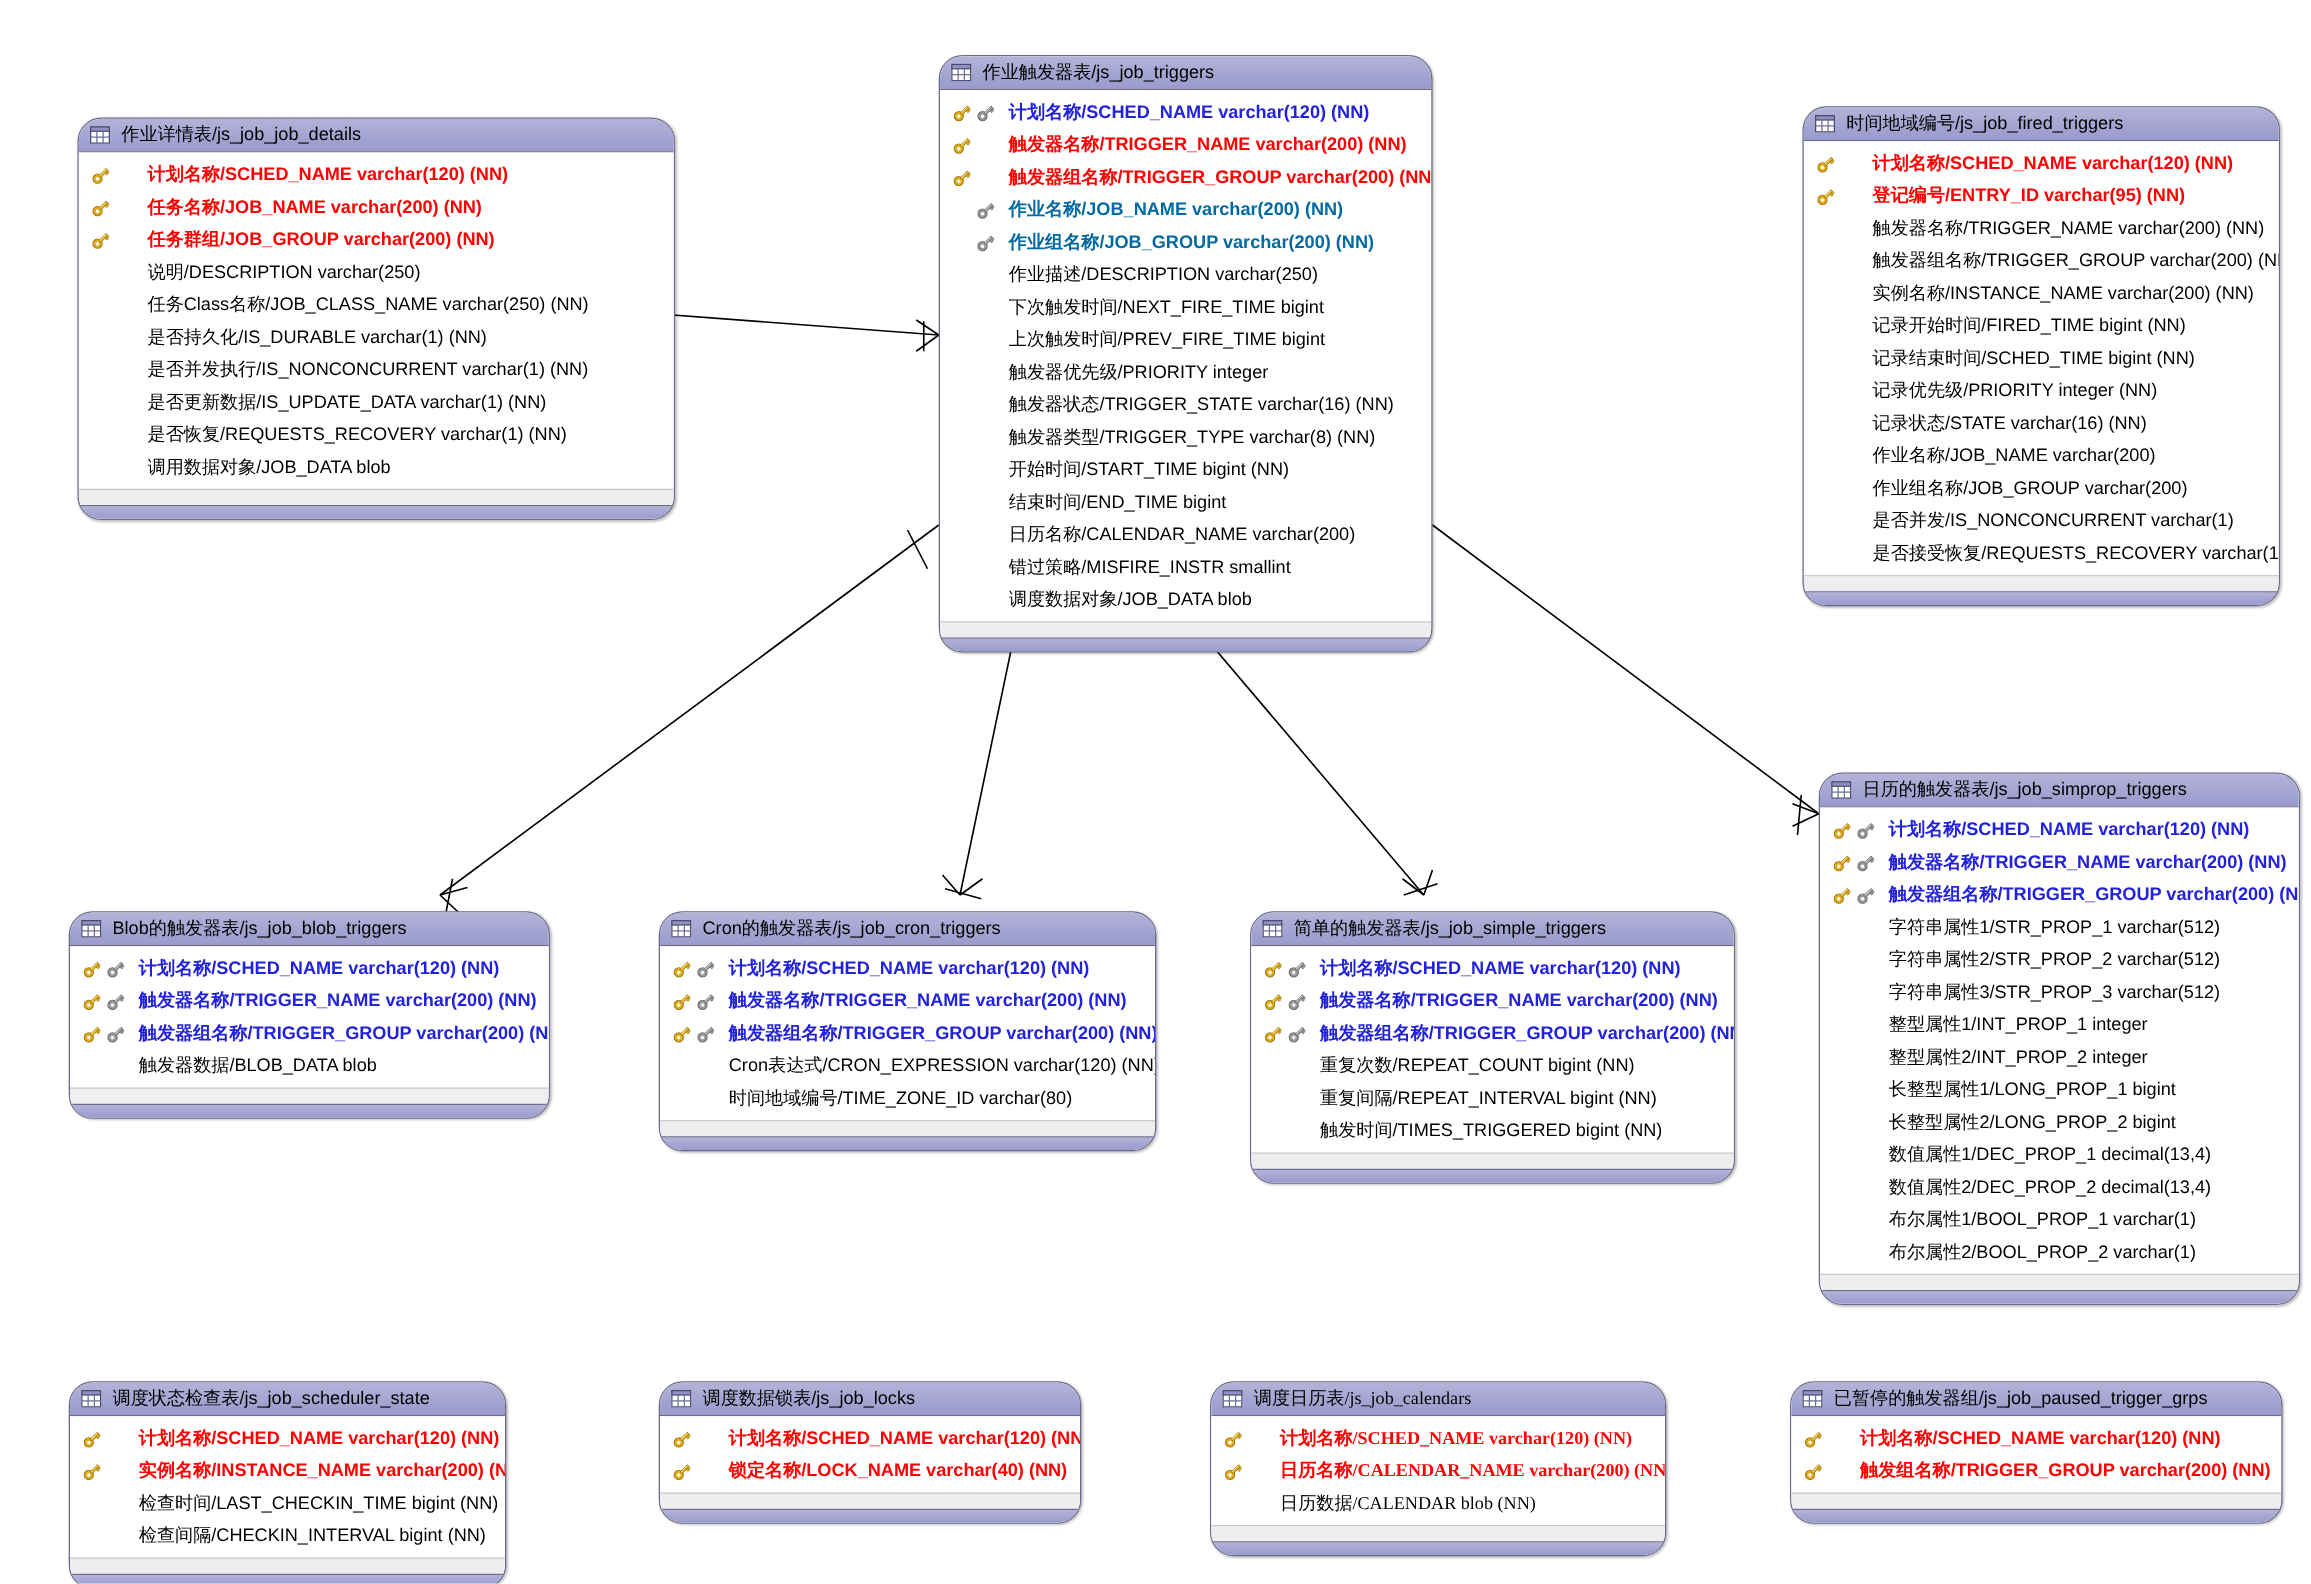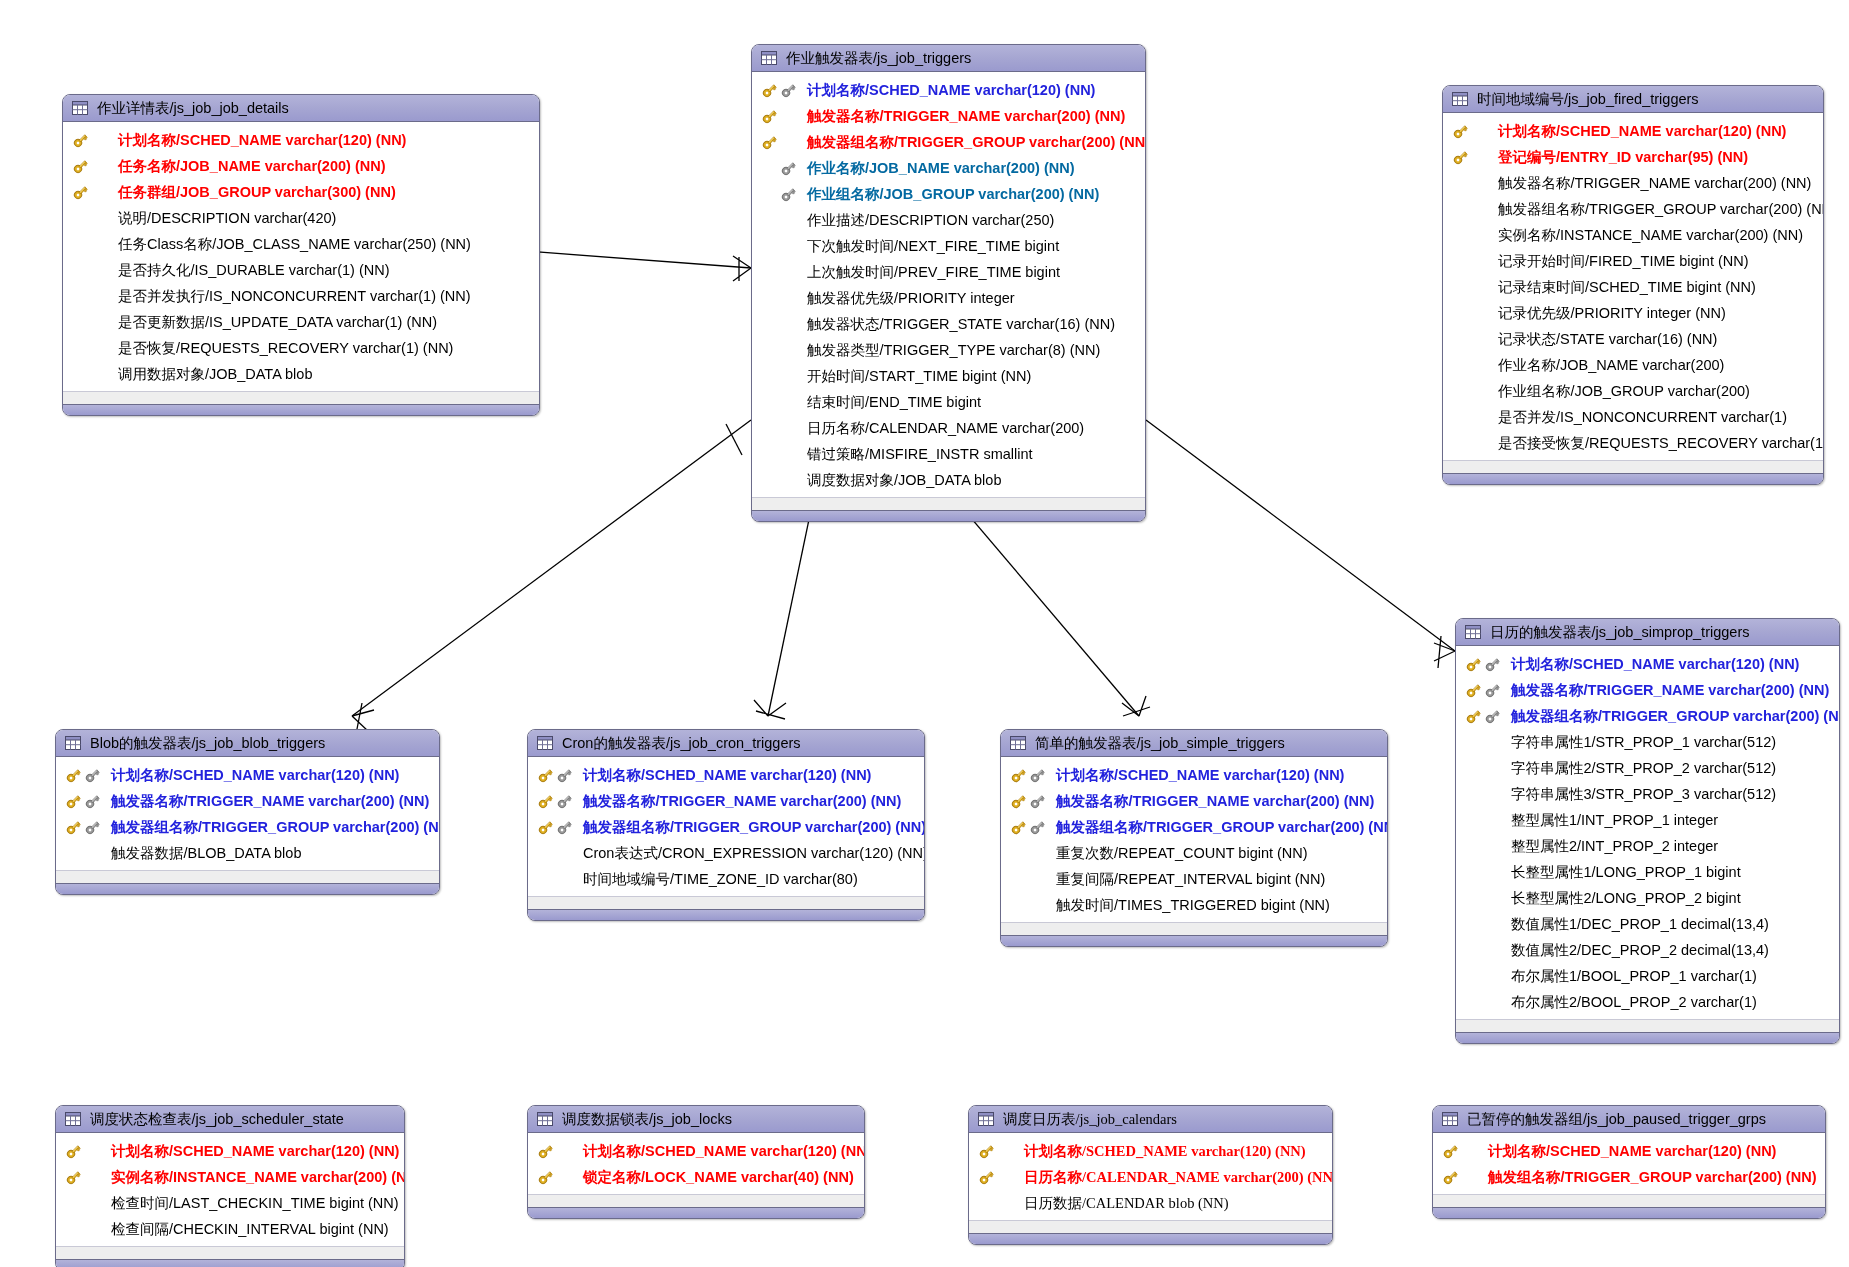--- a/index.html
+++ b/index.html
@@ -19,21 +19,21 @@
     position: absolute;
     left: 0; top: 0;
     width: 1849px; height: 1267px;
     pointer-events: none;
   }
 
   .entity {
     position: absolute;
     background: #ffffff;
     border: 1px solid #6b6b8a;
-    border-radius: 8px;
+    border-radius: 19px;
     box-shadow: 1px 1px 2px rgba(0,0,0,0.25);
     overflow: hidden;
   }
   .ent-header {
     display: flex;
     align-items: center;
     gap: 9px;
     background: linear-gradient(to bottom, #b3b3d9 0%, #a6a6d2 50%, #9a9ace 100%);
     border-bottom: 1px solid #6b6b8a;
     padding: 4px 10px 4px 9px;
@@ -172,26 +172,26 @@
                   <circle cx="5" cy="8.5" r="3.6" fill="#e0b021" stroke="#a87a0d" stroke-width="1"></circle>
                   <circle cx="5" cy="8.5" r="1.35" fill="#ffffff"></circle>
                   <rect x="7.6" y="7.5" width="8" height="2.1" fill="#e0b021" stroke="#a87a0d" stroke-width="0.7"></rect>
                   <rect x="12.2" y="9.4" width="1.5" height="2.3" fill="#e0b021" stroke="#a87a0d" stroke-width="0.6"></rect>
                   <rect x="14.1" y="9.4" width="1.3" height="1.8" fill="#e0b021" stroke="#a87a0d" stroke-width="0.6"></rect>
                   <rect x="8.2" y="7.7" width="6.6" height="0.7" fill="#f6dc82"></rect>
                 </g>
               </svg>
             </span>
             <span class="keyslot"></span>
-            <span class="attr-label c-red">任务群组/JOB_GROUP varchar(300) (NN)</span>
-          </div>
-          <div class="attr">
-            <span class="keyslot"></span>
-            <span class="keyslot"></span>
-            <span class="attr-label c-black">说明/DESCRIPTION varchar(420)</span>
+            <span class="attr-label c-red">任务群组/JOB_GROUP varchar(200) (NN)</span>
+          </div>
+          <div class="attr">
+            <span class="keyslot"></span>
+            <span class="keyslot"></span>
+            <span class="attr-label c-black">说明/DESCRIPTION varchar(250)</span>
           </div>
           <div class="attr">
             <span class="keyslot"></span>
             <span class="keyslot"></span>
             <span class="attr-label c-black">任务Class名称/JOB_CLASS_NAME varchar(250) (NN)</span>
           </div>
           <div class="attr">
             <span class="keyslot"></span>
             <span class="keyslot"></span>
             <span class="attr-label c-black">是否持久化/IS_DURABLE varchar(1) (NN)</span>

